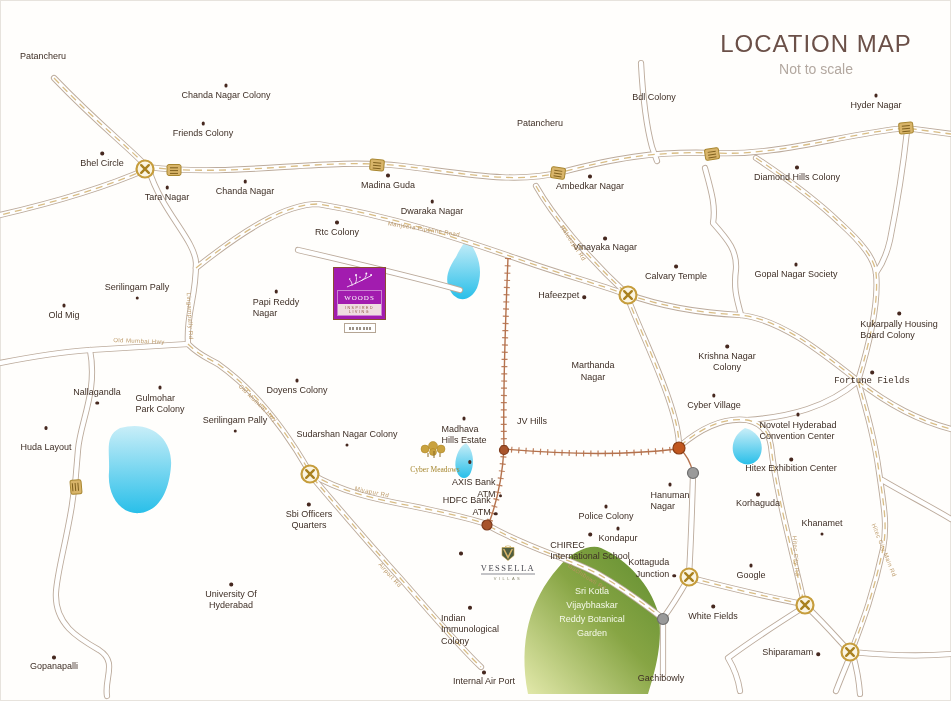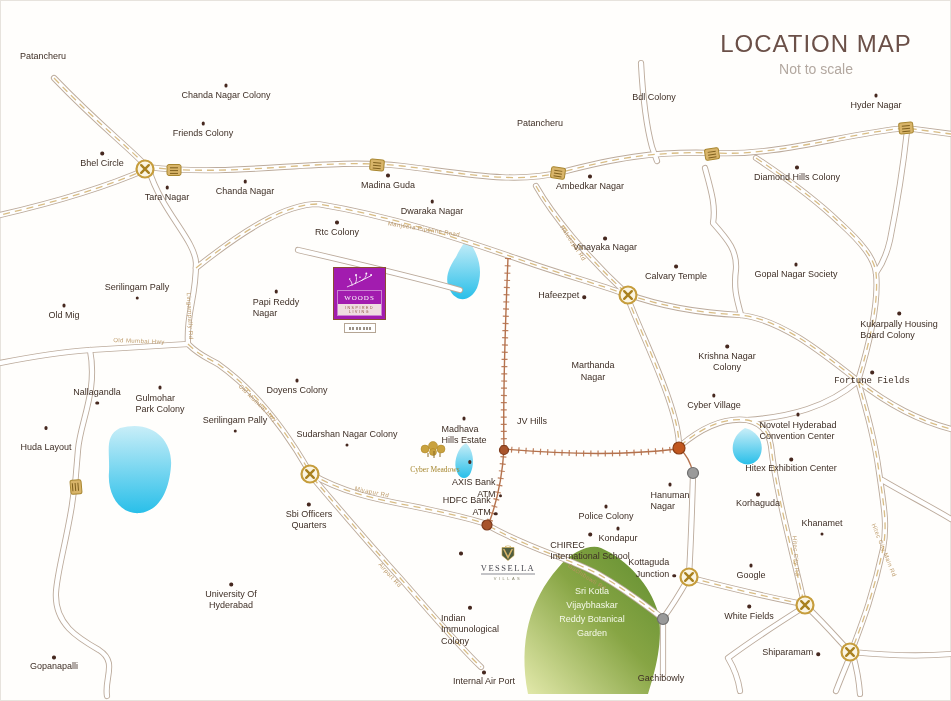--- a/index.html
+++ b/index.html
@@ -545,21 +545,21 @@
           <span>Junction</span>
         </span>
         <span class="pdot"></span>
       </div>
       <div class="place d-l" style="left: 751px; top: 571px;">
         <span class="pdot"></span>
         <span class="ptxt">
           <span>Google</span>
         </span>
       </div>
-      <div class="place d-l" style="left: 749px; top: 612px;">
+      <div class="place d-l" style="left: 713px; top: 612px;">
         <span class="pdot"></span>
         <span class="ptxt">
           <span>White Fields</span>
         </span>
       </div>
       <div class="place d-a" style="left: 231px; top: 597px;">
         <span class="pdot"></span>
         <span class="ptxt">
           <span>University Of</span>
           <span>Hyderabad</span>

